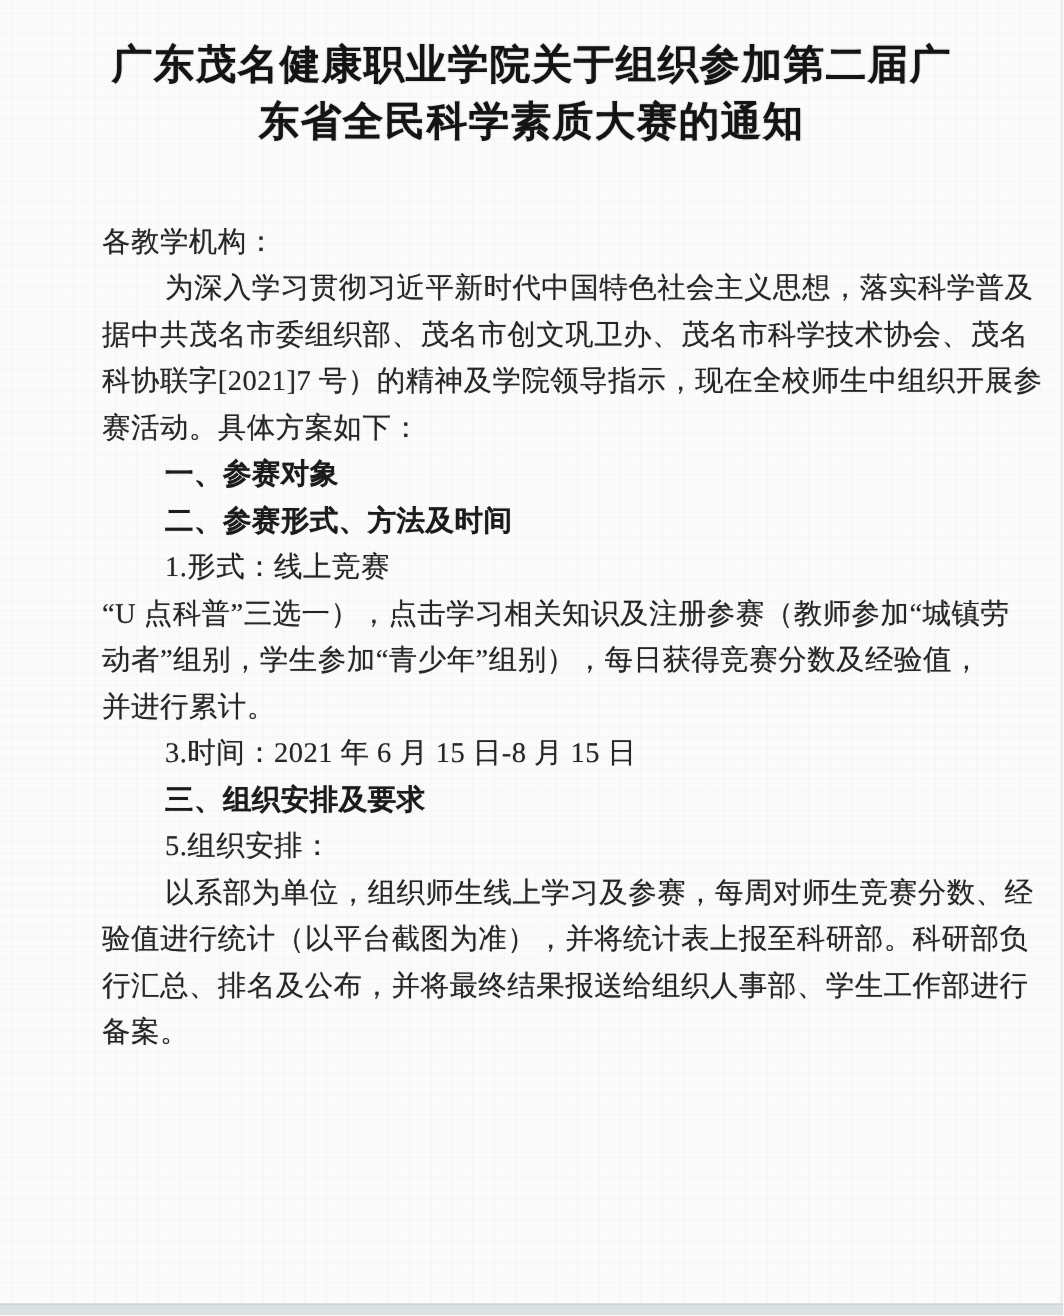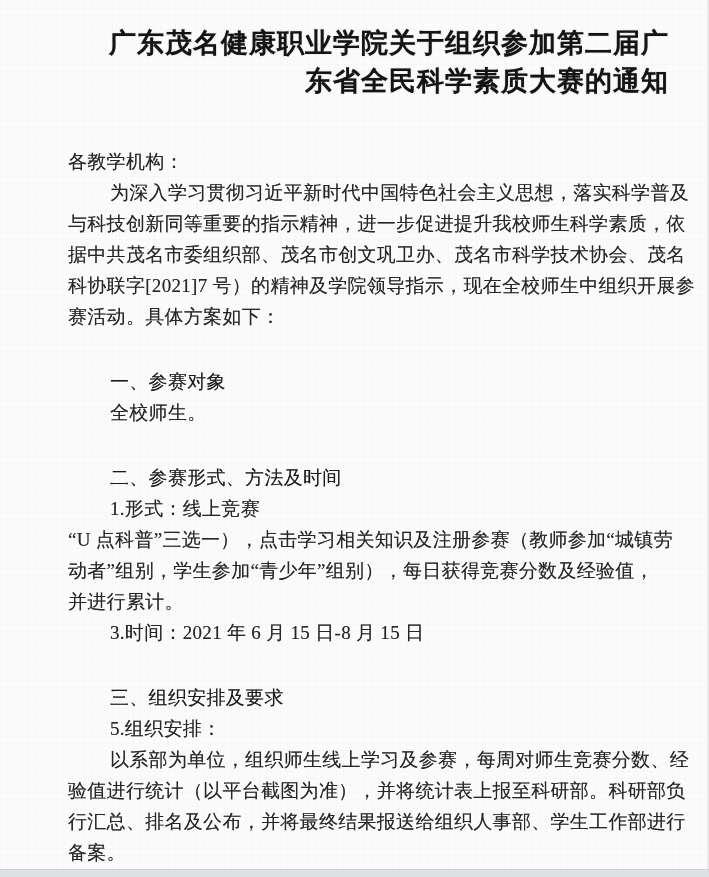--- a/index.html
+++ b/index.html
@@ -25,21 +25,21 @@
       repeating-linear-gradient(0deg, rgba(180,170,170,0.04) 0 1px, transparent 1px 7px),
       repeating-linear-gradient(90deg, rgba(180,170,170,0.04) 0 1px, transparent 1px 7px);
     pointer-events: none;
   }
   .doc-title {
     position: absolute;
     top: 24px;
     left: 40px;
     right: 40px;
     margin: 0;
-    text-align: right;
+    text-align: center;
     font-family: "Liberation Sans", sans-serif;
     font-weight: bold;
     font-size: 27px;
     line-height: 38px;
     letter-spacing: 1px;
     color: #141414;
     text-shadow: 0 0 1px rgba(20,20,20,0.45);
   }
   .doc-title .title-line {
     display: block;
@@ -56,23 +56,22 @@
   .line {
     height: 31px;
     white-space: pre;
     letter-spacing: 0.3px;
   }
   .line.indent {
     padding-left: 42px;
   }
   .line.bold {
     font-family: "Liberation Sans", sans-serif;
-    font-weight: normal;
+    font-weight: bold;
     color: #1b1b1b;
-    margin-top: 34px;
   }
   .edge-right {
     position: absolute;
     top: 0;
     right: 0;
     width: 2px;
     height: 100%;
     background: var(--edge-line-color, #ebebeb);
   }
   .edge-bottom {
@@ -89,26 +88,24 @@
 <body>
 
 <div class="page">
   <h1 class="doc-title">
     <span class="title-line">广东茂名健康职业学院关于组织参加第二届广</span>
     <span class="title-line">东省全民科学素质大赛的通知</span>
   </h1>
   <div class="doc-body" id="doc-body">
       <div class="line">各教学机构：</div>
       <div class="line indent">为深入学习贯彻习近平新时代中国特色社会主义思想，落实科学普及</div>
-      <div class="line">与科技创新同等重要的指示精神，进一步促进提升我校师生科学素质，依</div>
       <div class="line">据中共茂名市委组织部、茂名市创文巩卫办、茂名市科学技术协会、茂名</div>
       <div class="line">科协联字[2021]7 号）的精神及学院领导指示，现在全校师生中组织开展参</div>
       <div class="line">赛活动。具体方案如下：</div>
       <div class="line bold indent">一、参赛对象</div>
-      <div class="line indent">全校师生。</div>
       <div class="line bold indent">二、参赛形式、方法及时间</div>
       <div class="line indent">1.形式：线上竞赛</div>
       <div class="line">“U 点科普”三选一），点击学习相关知识及注册参赛（教师参加“城镇劳</div>
       <div class="line">动者”组别，学生参加“青少年”组别），每日获得竞赛分数及经验值，</div>
       <div class="line">并进行累计。</div>
       <div class="line indent">3.时间：2021 年 6 月 15 日-8 月 15 日</div>
       <div class="line bold indent">三、组织安排及要求</div>
       <div class="line indent">5.组织安排：</div>
       <div class="line indent">以系部为单位，组织师生线上学习及参赛，每周对师生竞赛分数、经</div>
       <div class="line">验值进行统计（以平台截图为准），并将统计表上报至科研部。科研部负</div>

